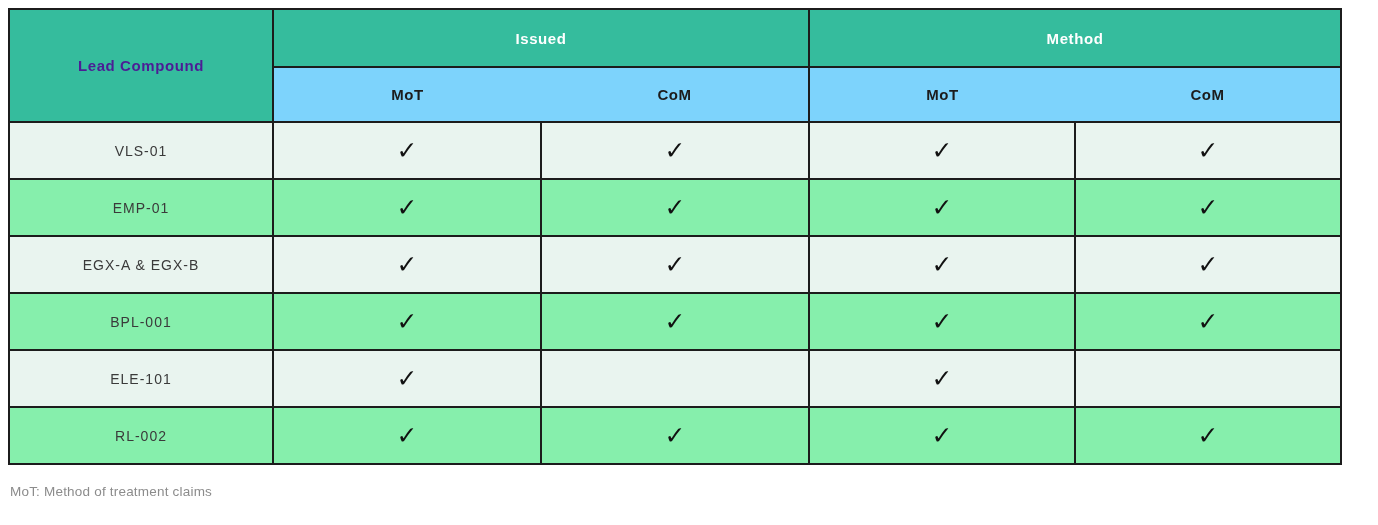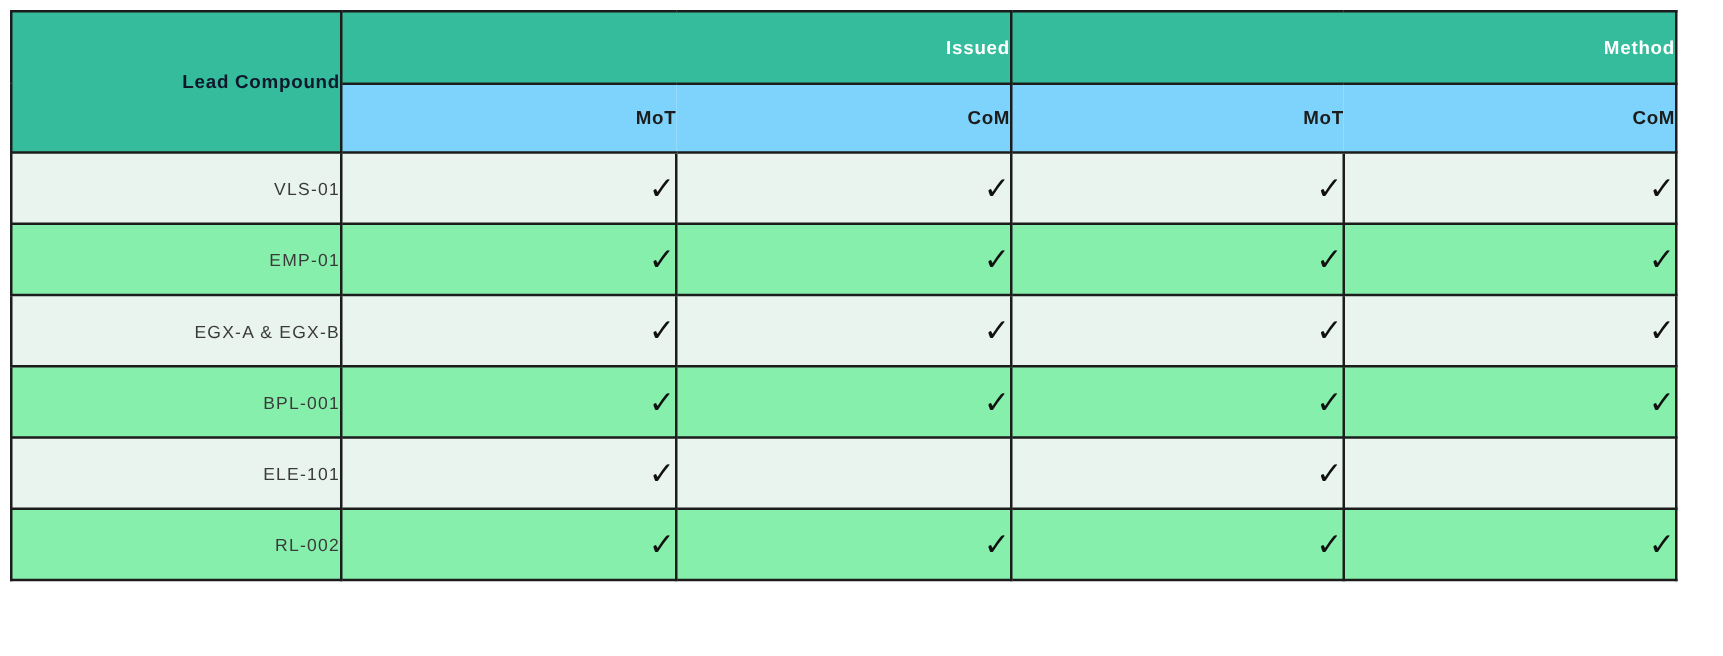--- a/index.html
+++ b/index.html
@@ -17,34 +17,34 @@
   table.ip-table {
     position: absolute;
     left: 8px;
     top: 8px;
     width: 1332px;
     border-collapse: collapse;
     table-layout: fixed;
   }
   .ip-table th, .ip-table td {
     border: 2px solid #1c1c1c;
-    text-align: right;
+    text-align: center;
     vertical-align: middle;
     padding: 0;
   }
   
   .col-compound { width: 264px; }
   .col-mot1 { width: 268px; }
   .col-com1 { width: 268px; }
   .col-mot2 { width: 266px; }
   .col-com2 { width: 266px; }
   
   th.corner {
     background: #35BC9D;
-    color: #0f172a;
+    color: #4c1d95;
     font-size: 15px;
     font-weight: bold;
     letter-spacing: 0.6px;
   }
   th.group {
     background: #35BC9D;
     color: #ffffff;
     font-size: 15px;
     font-weight: bold;
     letter-spacing: 0.6px;
@@ -153,15 +153,16 @@
         <td class="compound">RL-002</td>
         <td class="check-cell">✓</td>
         <td class="check-cell">✓</td>
         <td class="check-cell">✓</td>
         <td class="check-cell">✓</td>
       </tr>
     </tbody>
   </table>
 
   <div class="footnotes">
+    <div>MoT: Method of treatment claims</div>
   </div>
 
 </div>
 
 </body></html>

